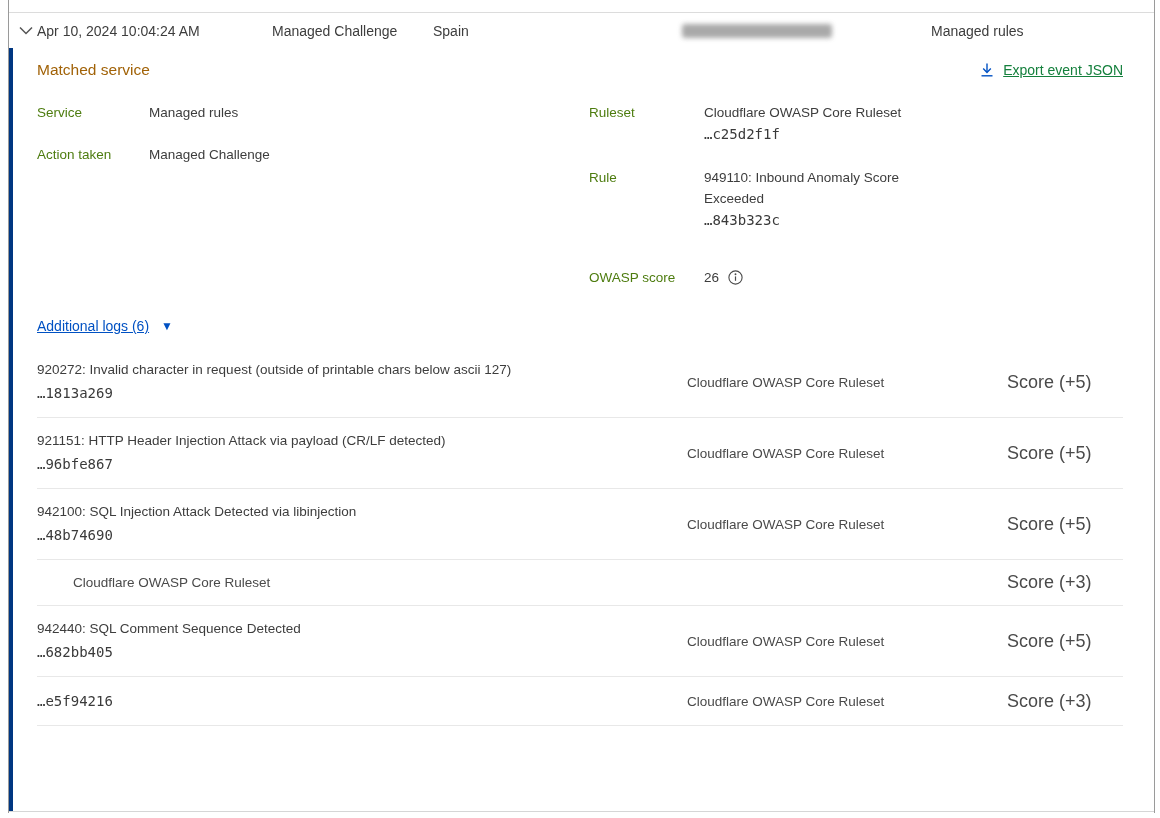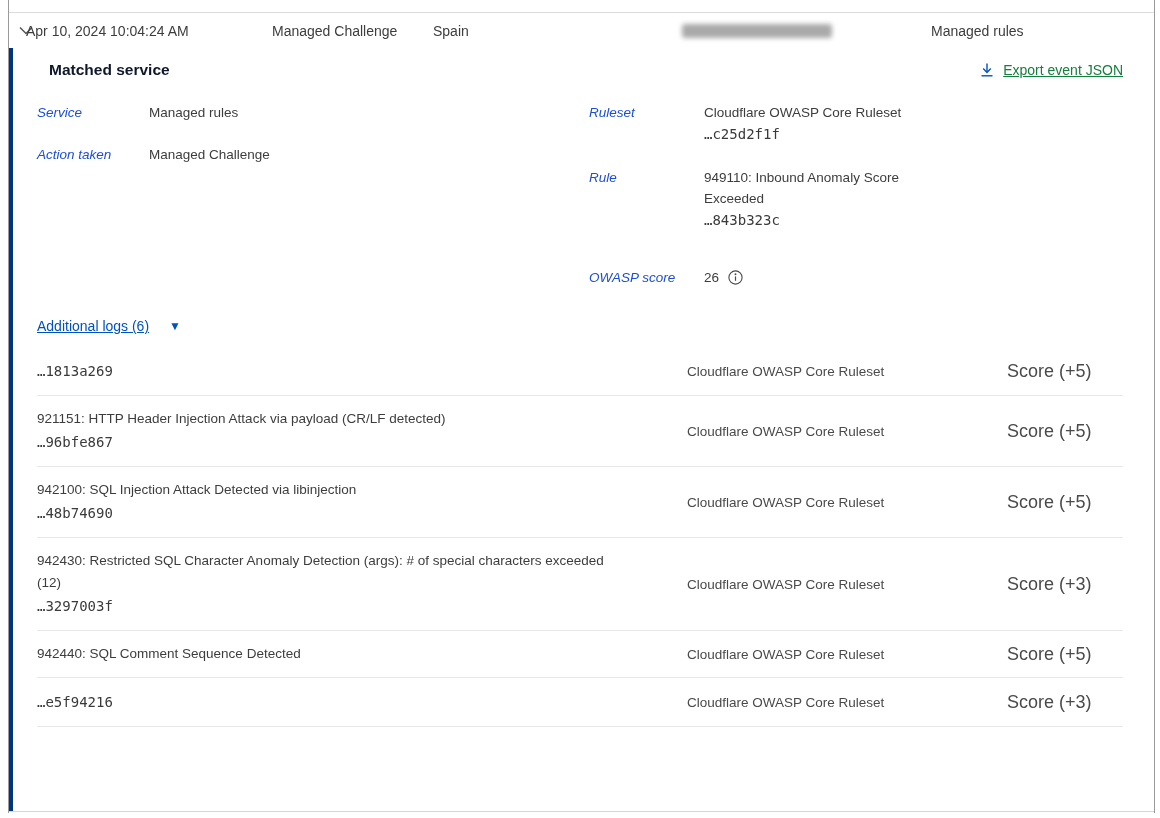--- a/index.html
+++ b/index.html
@@ -25,21 +25,21 @@
   .summary-row {
     position: relative;
     margin-top: 12px;
     height: 36px;
     border-top: 1px solid #dcdcdc;
     font-size: 14px;
     color: #3d3d3d;
   }
   .summary-row > * { position: absolute; top: 50%; transform: translateY(-50%); white-space: nowrap; }
   .expander { left: 8px; width: 18px; height: 18px; display: flex; align-items: center; justify-content: center; cursor: pointer; background: none; border: none; padding: 0; }
-  .sum-time    { left: 17px; }
+  .sum-time    { left: 28px; }
   .sum-action  { left: 263px; }
   .sum-country { left: 424px; }
   .redacted {
     left: 673px; top: 11px; transform: none;
     width: 150px; height: 14px;
     background: #949494;
     border-radius: 3px;
     filter: blur(2.5px);
     opacity: .8;
   }
@@ -51,48 +51,48 @@
     height: 764px;
     padding: 10px 31px 0 28px;
     border-bottom: 1px solid #d6d6d6;
   }
   .accent-bar {
     position: absolute; left: 0; top: 0; bottom: 0; width: 4px;
     background: #003681;
   }
 
   .heading-row { display: flex; justify-content: space-between; align-items: center; height: 24px; }
-  .heading { font-size: 15.5px; font-weight: bold; color: #0f172a; margin: 12px; }
+  .heading { font-size: 15.5px; font-weight: normal; color: #a16207; margin: 0; }
   .export-link {
     display: inline-flex; align-items: center; gap: 9px;
     color: #15803d; font-size: 14px; text-decoration: none; cursor: pointer;
   }
   .export-link .link-text { text-decoration: underline; }
 
   .fields { display: flex; margin-top: 20px; font-size: 13.5px; }
   .col-left { width: 552px; flex: none; }
   .col-right { flex: 1; }
   .field-row { display: flex; align-items: flex-start; }
-  .field-label { color: #1d4ed8; flex: none; line-height: 21px; font-style: italic; }
+  .field-label { color: #4d7c0f; flex: none; line-height: 21px; }
   .col-left .field-label { width: 112px; }
   .col-right .field-label { width: 115px; }
   .field-value { color: #3d3d3d; line-height: 21px; max-width: 245px; }
   .mono {
     font-family: "DejaVu Sans Mono", monospace;
     font-size: 14px; line-height: 23px; color: #3a3a3a;
     max-width: none;
   }
   .mt21 { margin-top: 21px; }
   .mt22 { margin-top: 35px; }
   .owasp-value-wrap { display: flex; align-items: center; gap: 9px; justify-content: center; }
   .info-btn { background: none; border: none; padding: 0; display: flex; align-items: center; cursor: pointer; }
 
   .additional-logs {
     margin-top: 30px;
-    display: inline-flex; align-items: center; gap: 20px;
+    display: inline-flex; align-items: center; gap: 12px;
     color: #0051c3; font-size: 14px; text-decoration: none; cursor: pointer;
   }
   .additional-logs .link-text { text-decoration: underline; }
   .tri { font-size: 12px; line-height: 1; color: #0051c3; }
 
   .logs-table { margin-top: 12px; }
   .log-row {
     display: flex; align-items: center;
     border-bottom: 1px solid #e8e8e8;
     padding: 12px 0;
@@ -189,20 +189,21 @@
 
     <a class="additional-logs">
       <span class="link-text">Additional logs (6)</span>
       <span class="tri">▼</span>
     </a>
 
     <div class="logs-table">
 
       <div class="log-row">
         <div class="log-desc-cell">
+          <div class="log-desc">920272: Invalid character in request (outside of printable chars below ascii 127)</div>
           <div class="log-hash mono">…1813a269</div>
         </div>
         <div class="log-ruleset">Cloudflare OWASP Core Ruleset</div>
         <div class="log-score">Score (+5)</div>
       </div>
 
       <div class="log-row">
         <div class="log-desc-cell">
           <div class="log-desc">921151: HTTP Header Injection Attack via payload (CR/LF detected)</div>
           <div class="log-hash mono">…96bfe867</div>
@@ -214,31 +215,28 @@
       <div class="log-row">
         <div class="log-desc-cell">
           <div class="log-desc">942100: SQL Injection Attack Detected via libinjection</div>
           <div class="log-hash mono">…48b74690</div>
         </div>
         <div class="log-ruleset">Cloudflare OWASP Core Ruleset</div>
         <div class="log-score">Score (+5)</div>
       </div>
 
       <div class="log-row">
-        <div class="log-desc-cell">
-          <div class="log-desc">942430: Restricted SQL Character Anomaly Detection (args): # of special characters exceeded (12)</div>
-          <div class="log-hash mono">…3297003f</div>
-        </div>
         <div class="log-ruleset">Cloudflare OWASP Core Ruleset</div>
         <div class="log-score">Score (+3)</div>
       </div>
 
       <div class="log-row">
         <div class="log-desc-cell">
           <div class="log-desc">942440: SQL Comment Sequence Detected</div>
+          <div class="log-hash mono">…682bb405</div>
         </div>
         <div class="log-ruleset">Cloudflare OWASP Core Ruleset</div>
         <div class="log-score">Score (+5)</div>
       </div>
 
       <div class="log-row">
         <div class="log-desc-cell">
           <div class="log-hash mono">…e5f94216</div>
         </div>
         <div class="log-ruleset">Cloudflare OWASP Core Ruleset</div>

